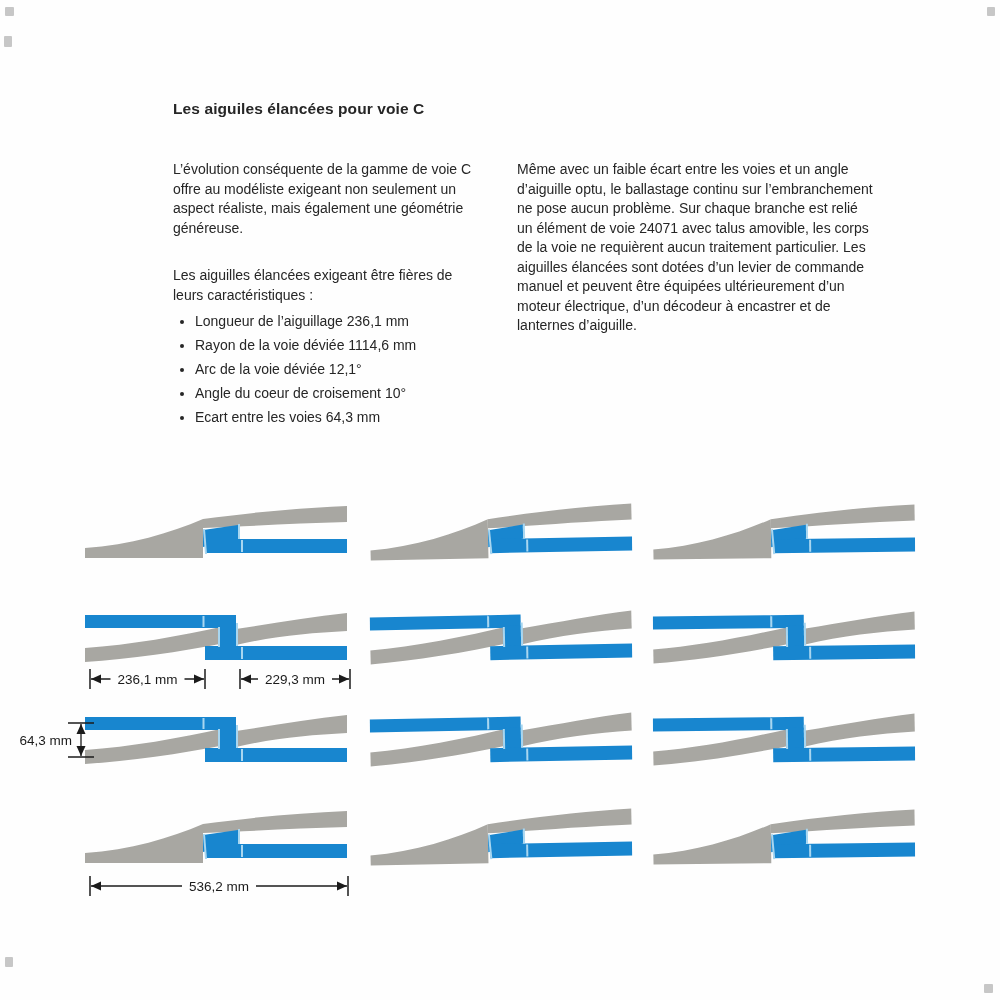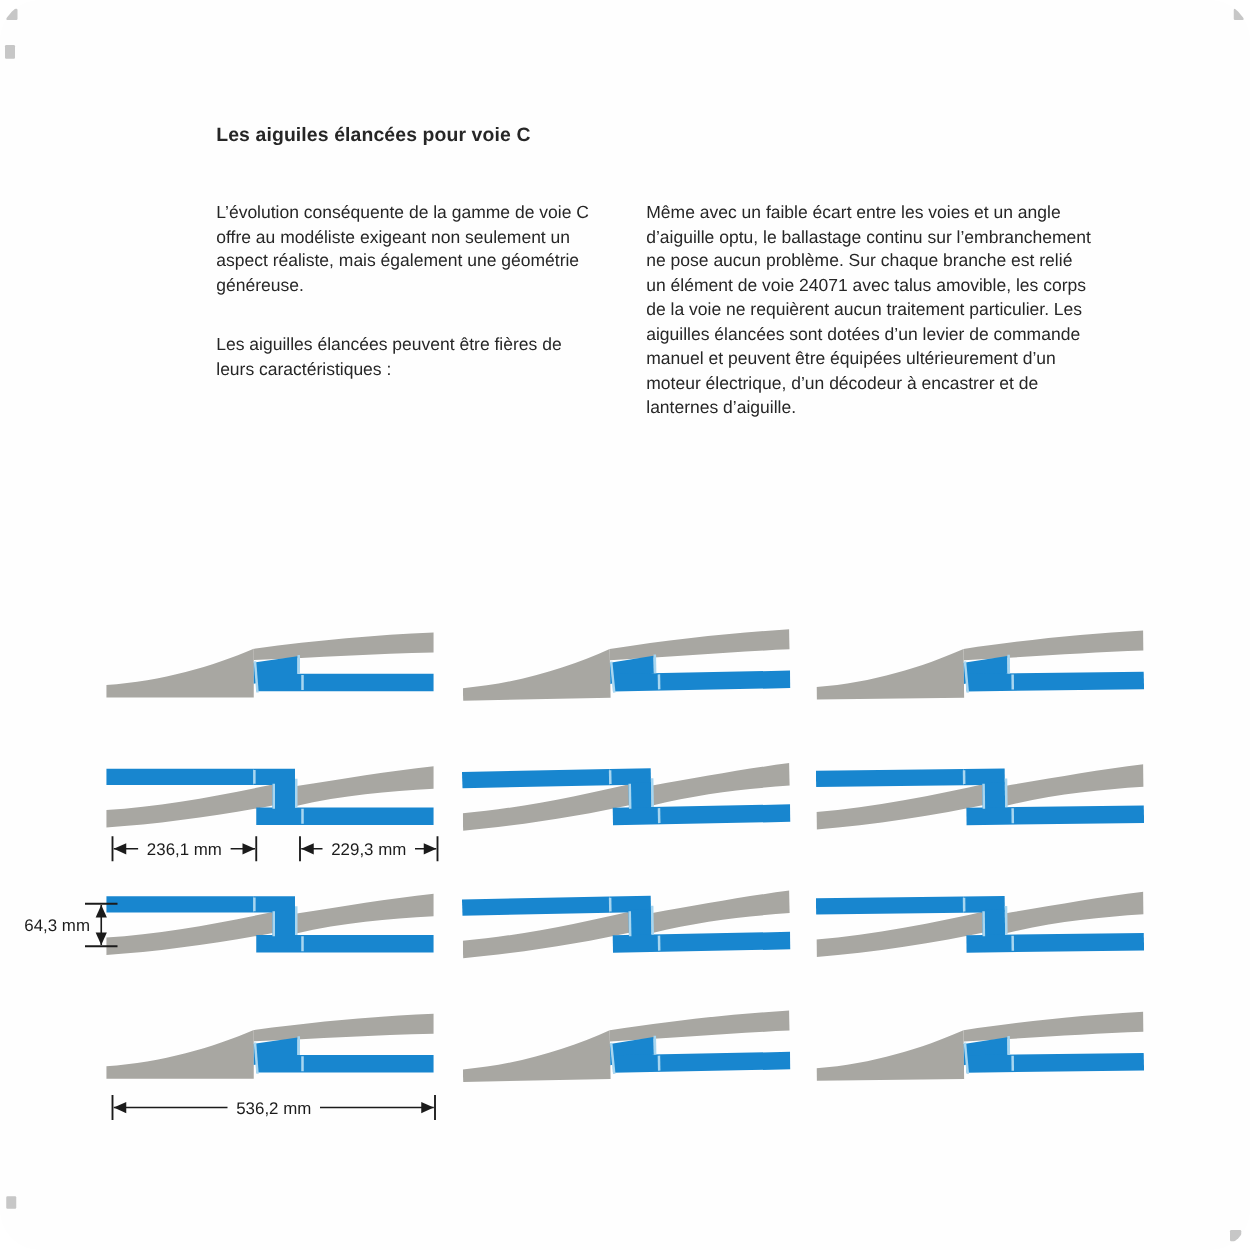--- a/index.html
+++ b/index.html
@@ -3,21 +3,20 @@
 <meta charset="utf-8">
 <style>
   html,body{margin:0;padding:0;}
   .page{
     position:relative;
     width:1000px;height:1000px;
     background:#fefefe;
     font-family:"Liberation Sans", sans-serif;
     color:#262626;
     overflow:hidden;
-    border-radius:32px;
   }
   .page-title{
     position:absolute;left:173px;top:100px;width:340px;
     font-size:15.5px;font-weight:bold;letter-spacing:.1px;
     margin:0;
   }
   .col{position:absolute;top:160px;font-size:14px;line-height:19.5px;}
   .col-left{left:173px;width:300px;}
   .col-right{left:517px;width:360px;}
   .col p{margin:0 0 28px 0;}
@@ -35,21 +34,28 @@
 </style>
 </head>
 <body>
 
 <div class="page">
 
   <h1 class="page-title">Les aiguiles élancées pour voie C</h1>
 
   <div class="col col-left">
     <p>L’évolution conséquente de la gamme de voie C offre au modéliste exigeant non seulement un aspect réaliste, mais également une géométrie généreuse.</p>
-    <p class="intro">Les aiguilles élancées peuvent être fières de leurs caractéristiques :</p>
+    <p class="intro">Les aiguilles élancées exigeant être fières de leurs caractéristiques :</p>
+    <ul class="specs">
+      <li>Longueur de l’aiguillage 236,1 mm</li>
+      <li>Rayon de la voie déviée 1114,6 mm</li>
+      <li>Arc de la voie déviée 12,1°</li>
+      <li>Angle du coeur de croisement 10°</li>
+      <li>Ecart entre les voies 64,3 mm</li>
+    </ul>
   </div>
 
   <div class="col col-right">
     <p>Même avec un faible écart entre les voies et un angle d’aiguille optu, le ballastage continu sur l’embranchement ne pose aucun problème. Sur chaque branche est relié un élément de voie 24071 avec talus amovible, les corps de la voie ne requièrent aucun traitement particulier. Les aiguilles élancées sont dotées d’un levier de commande manuel et peuvent être équipées ultérieurement d’un moteur électrique, d’un décodeur à encastrer et de lanternes d’aiguille.</p>
   </div>
 
   <div class="diagram-area" id="diagram-area">
       <svg width="262" height="64" viewBox="0 0 262 64" class="track-svg" style="left: 85px; top: 501px; transform: rotate(0deg);">
         <path d="M0,47 C45,44 85,32 118,18 L118,57 L0,57 Z" fill="#a8a7a2"></path>
         <path d="M118,18 C170,11 215,7 262,5 L262,21 C215,22 170,25 118,27 Z" fill="#a8a7a2"></path>

